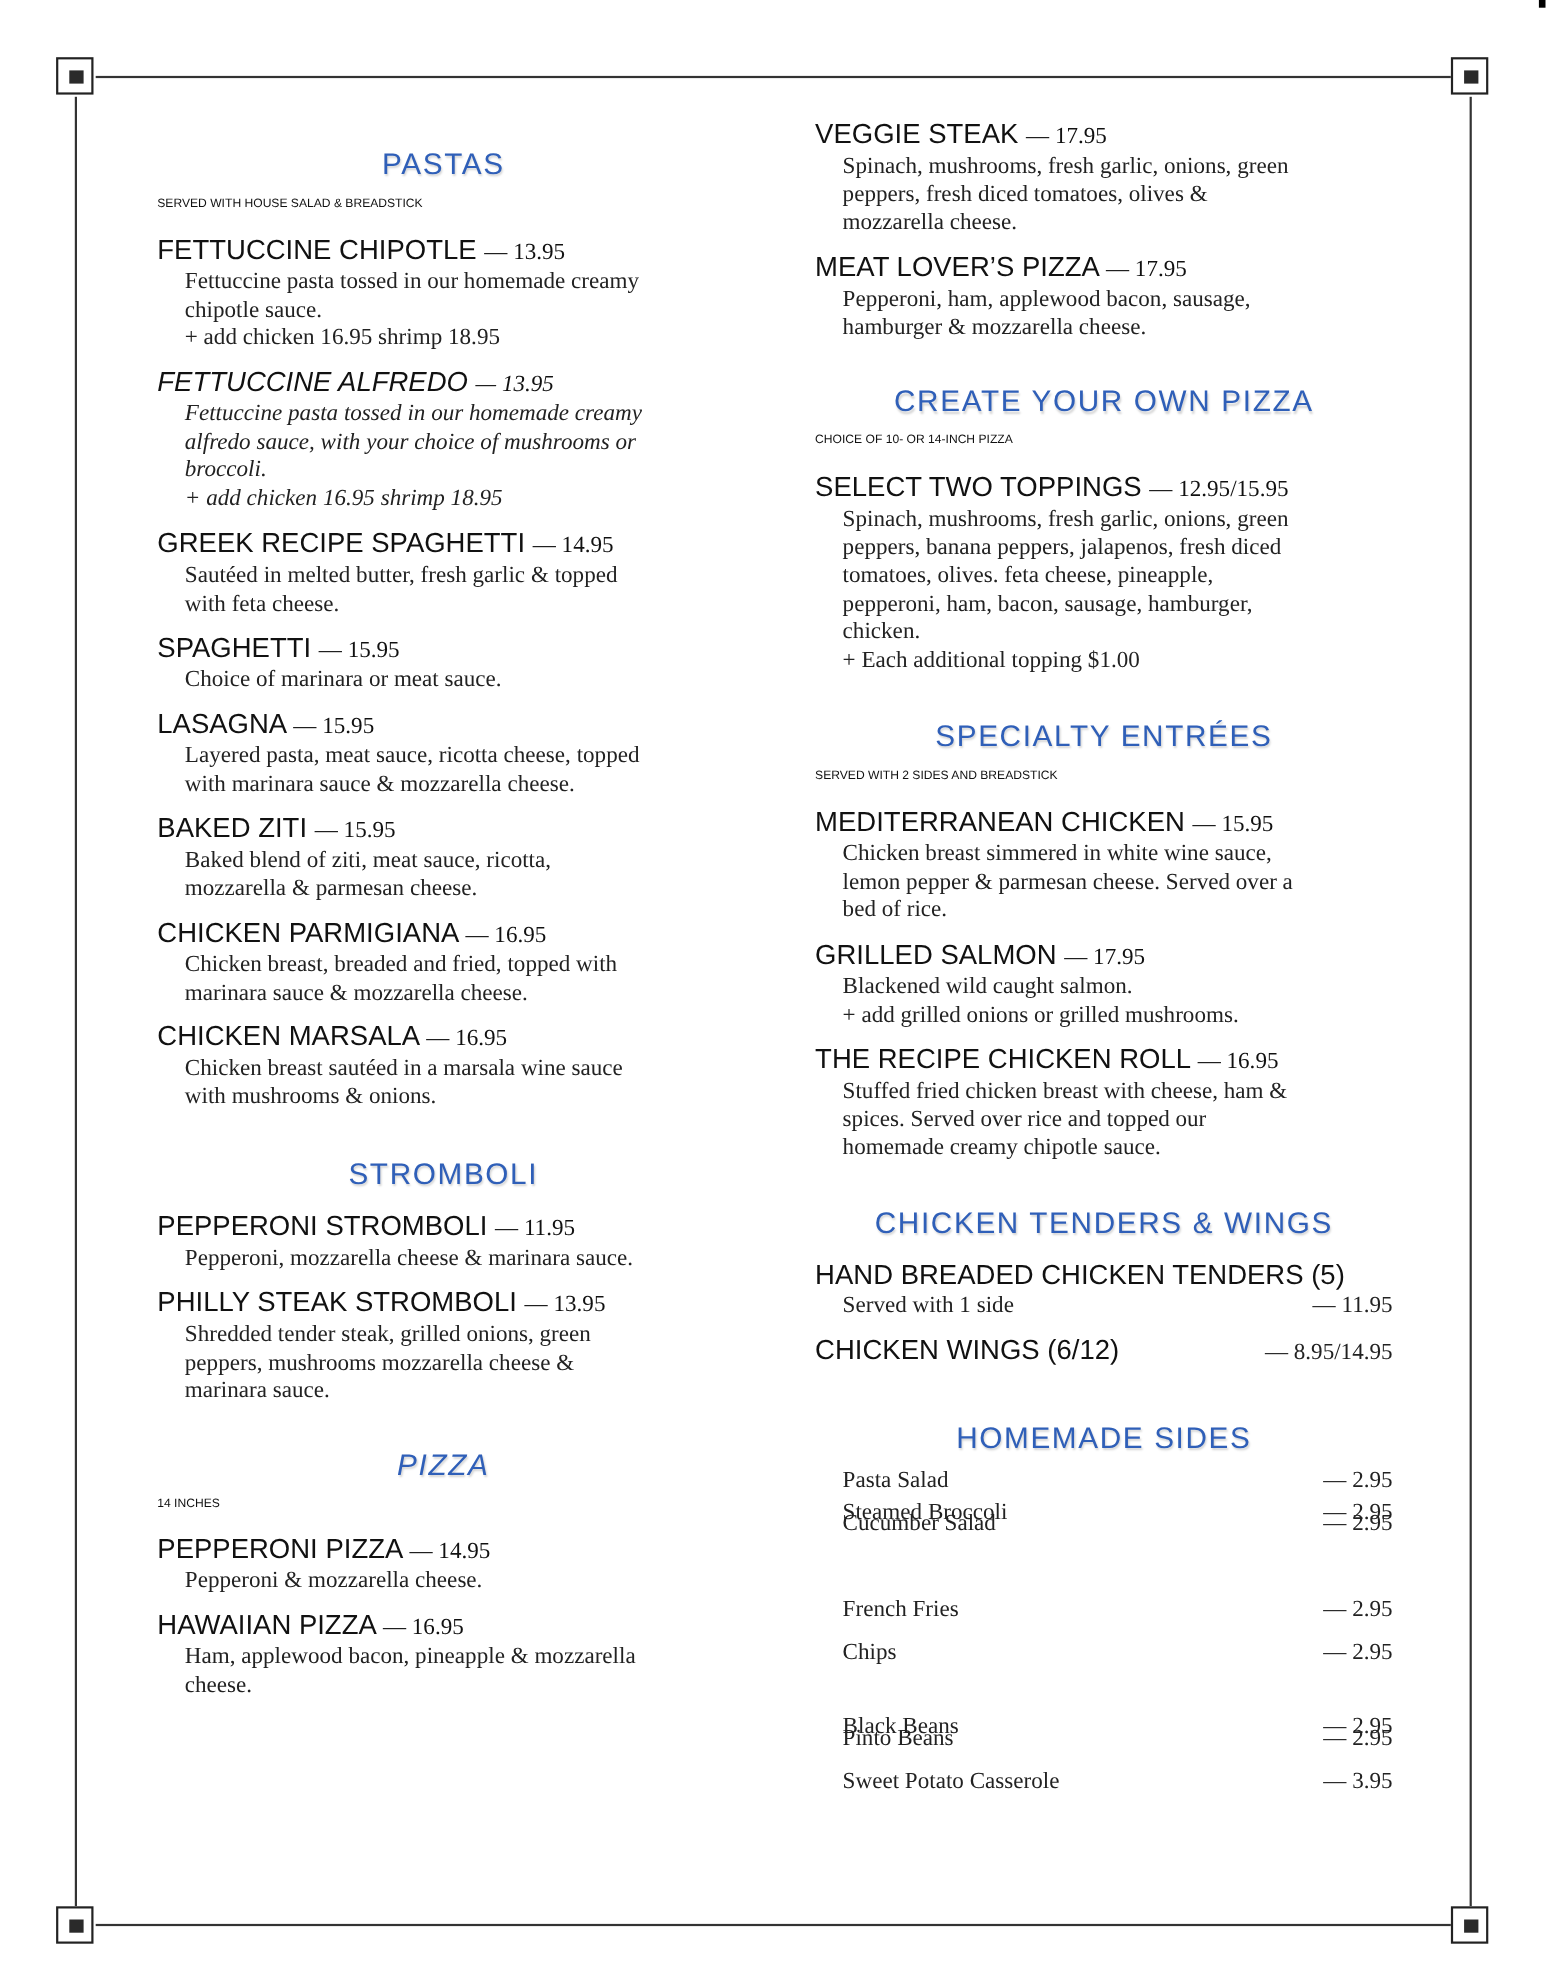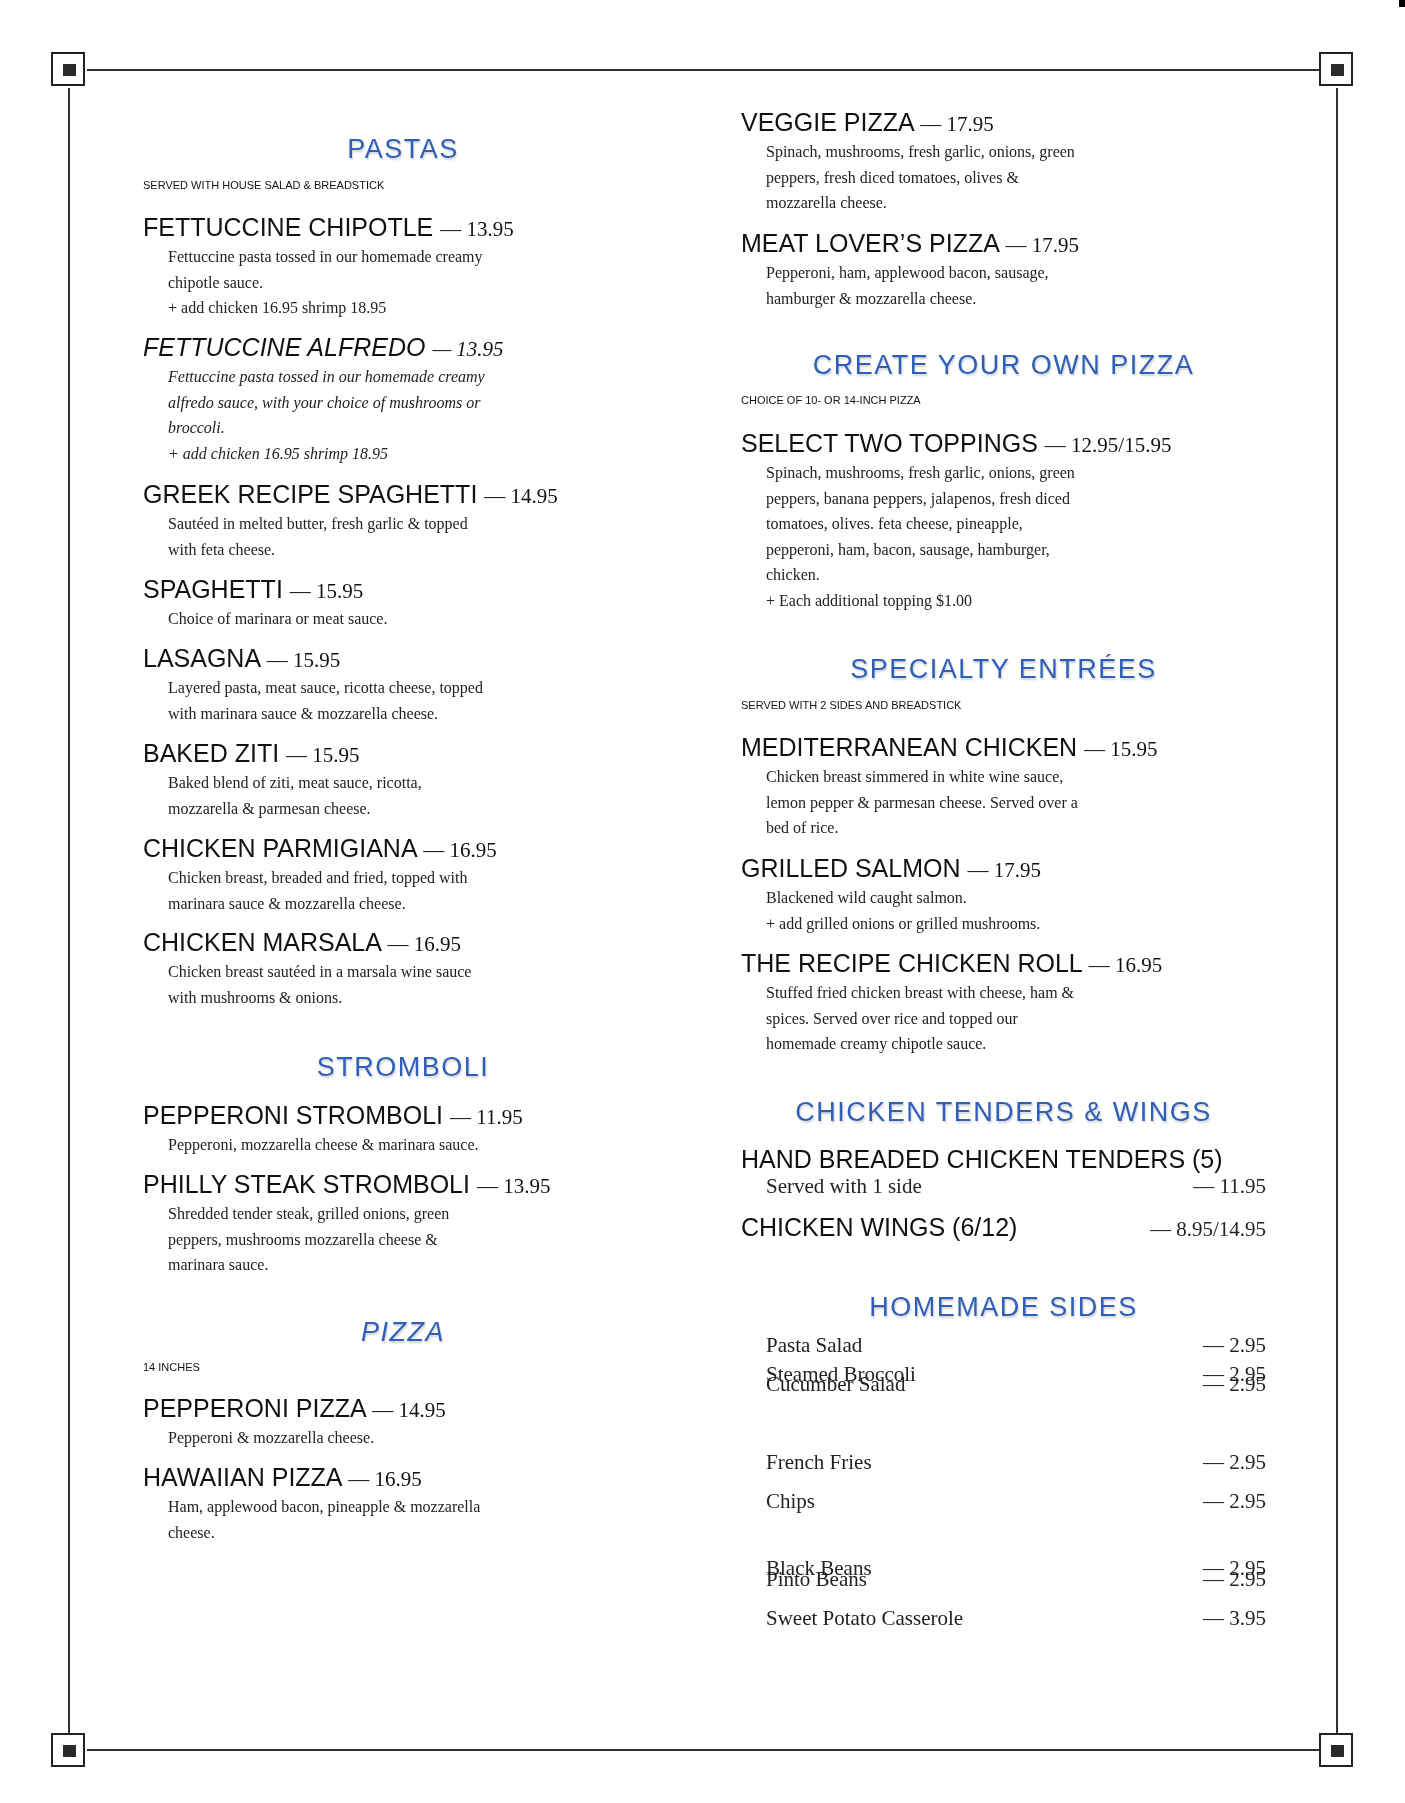--- a/index.html
+++ b/index.html
@@ -15,21 +15,21 @@
   .col-right { left:741px; width:525px; }
 
   .section-title { position:absolute; left:0; right:0; text-align:center;
     font-family:"Liberation Sans", sans-serif; color:#2f5fb8; font-size:27px; letter-spacing:1.5px;
     text-shadow:1px 2px 2px rgba(0,0,0,0.18); }
   .section-sub { position:absolute; left:0; right:0; 
     font-family:"Liberation Sans", sans-serif; font-size:11px; color:#111; }
   .item { position:absolute; left:0; right:0; }
   .item-title { font-family:"Liberation Sans", sans-serif; font-size:25px; color:#111; line-height:30px; white-space:nowrap; }
   .item-title .price { font-family:"Liberation Serif", serif; font-size:21px; }
-  .item-desc { font-family:"Liberation Serif", serif; font-size:16px; line-height:25.5px; color:#222; padding-left:25px; }
+  .item-desc { font-family:"Liberation Serif", serif; font-size:21px; line-height:25.5px; color:#222; padding-left:25px; }
   .row { position:absolute; left:0; right:0; display:flex; justify-content:space-between; align-items:baseline; }
   .row .name { font-family:"Liberation Serif", serif; font-size:21px; padding-left:25px; color:#222; }
   .row .amt { font-family:"Liberation Serif", serif; font-size:21px; color:#222; }
   .row .big { font-family:"Liberation Sans", sans-serif; font-size:25px; color:#111; padding-left:0; }
 </style>
 </head>
 <body>
 
 <div class="tick"></div>
 <div class="frame-line" style="left:87px; top:69px; width:1232px; height:2px;"></div>
@@ -151,21 +151,21 @@
     <div class="item-title"><span>HAWAIIAN PIZZA</span> <span class="price">— 16.95</span></div>
     <div class="item-desc">
         <div>Ham, applewood bacon, pineapple &amp; mozzarella</div>
         <div>cheese.</div>
       </div>
   </div>
 </div>
 
 <div class="col col-right">
   <div class="item" style="top:107px;">
-    <div class="item-title"><span>VEGGIE PIZZA</span> <span class="price">— 17.95</span></div>
+    <div class="item-title"><span>VEGGIE STEAK</span> <span class="price">— 17.95</span></div>
     <div class="item-desc">
         <div>Spinach, mushrooms, fresh garlic, onions, green</div>
         <div>peppers, fresh diced tomatoes, olives &amp;</div>
         <div>mozzarella cheese.</div>
       </div>
   </div>
 
   <div class="item" style="top:228px;">
     <div class="item-title"><span>MEAT LOVER’S PIZZA</span> <span class="price">— 17.95</span></div>
     <div class="item-desc">

